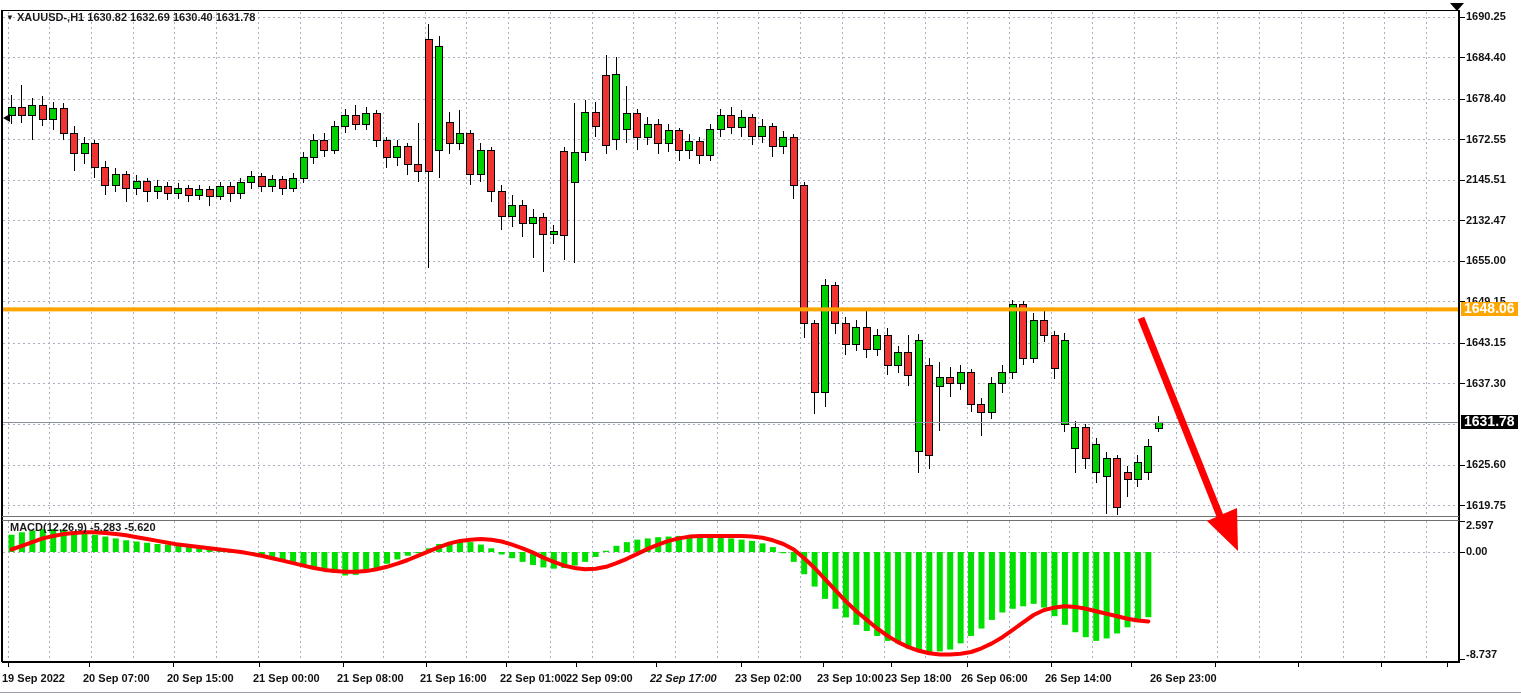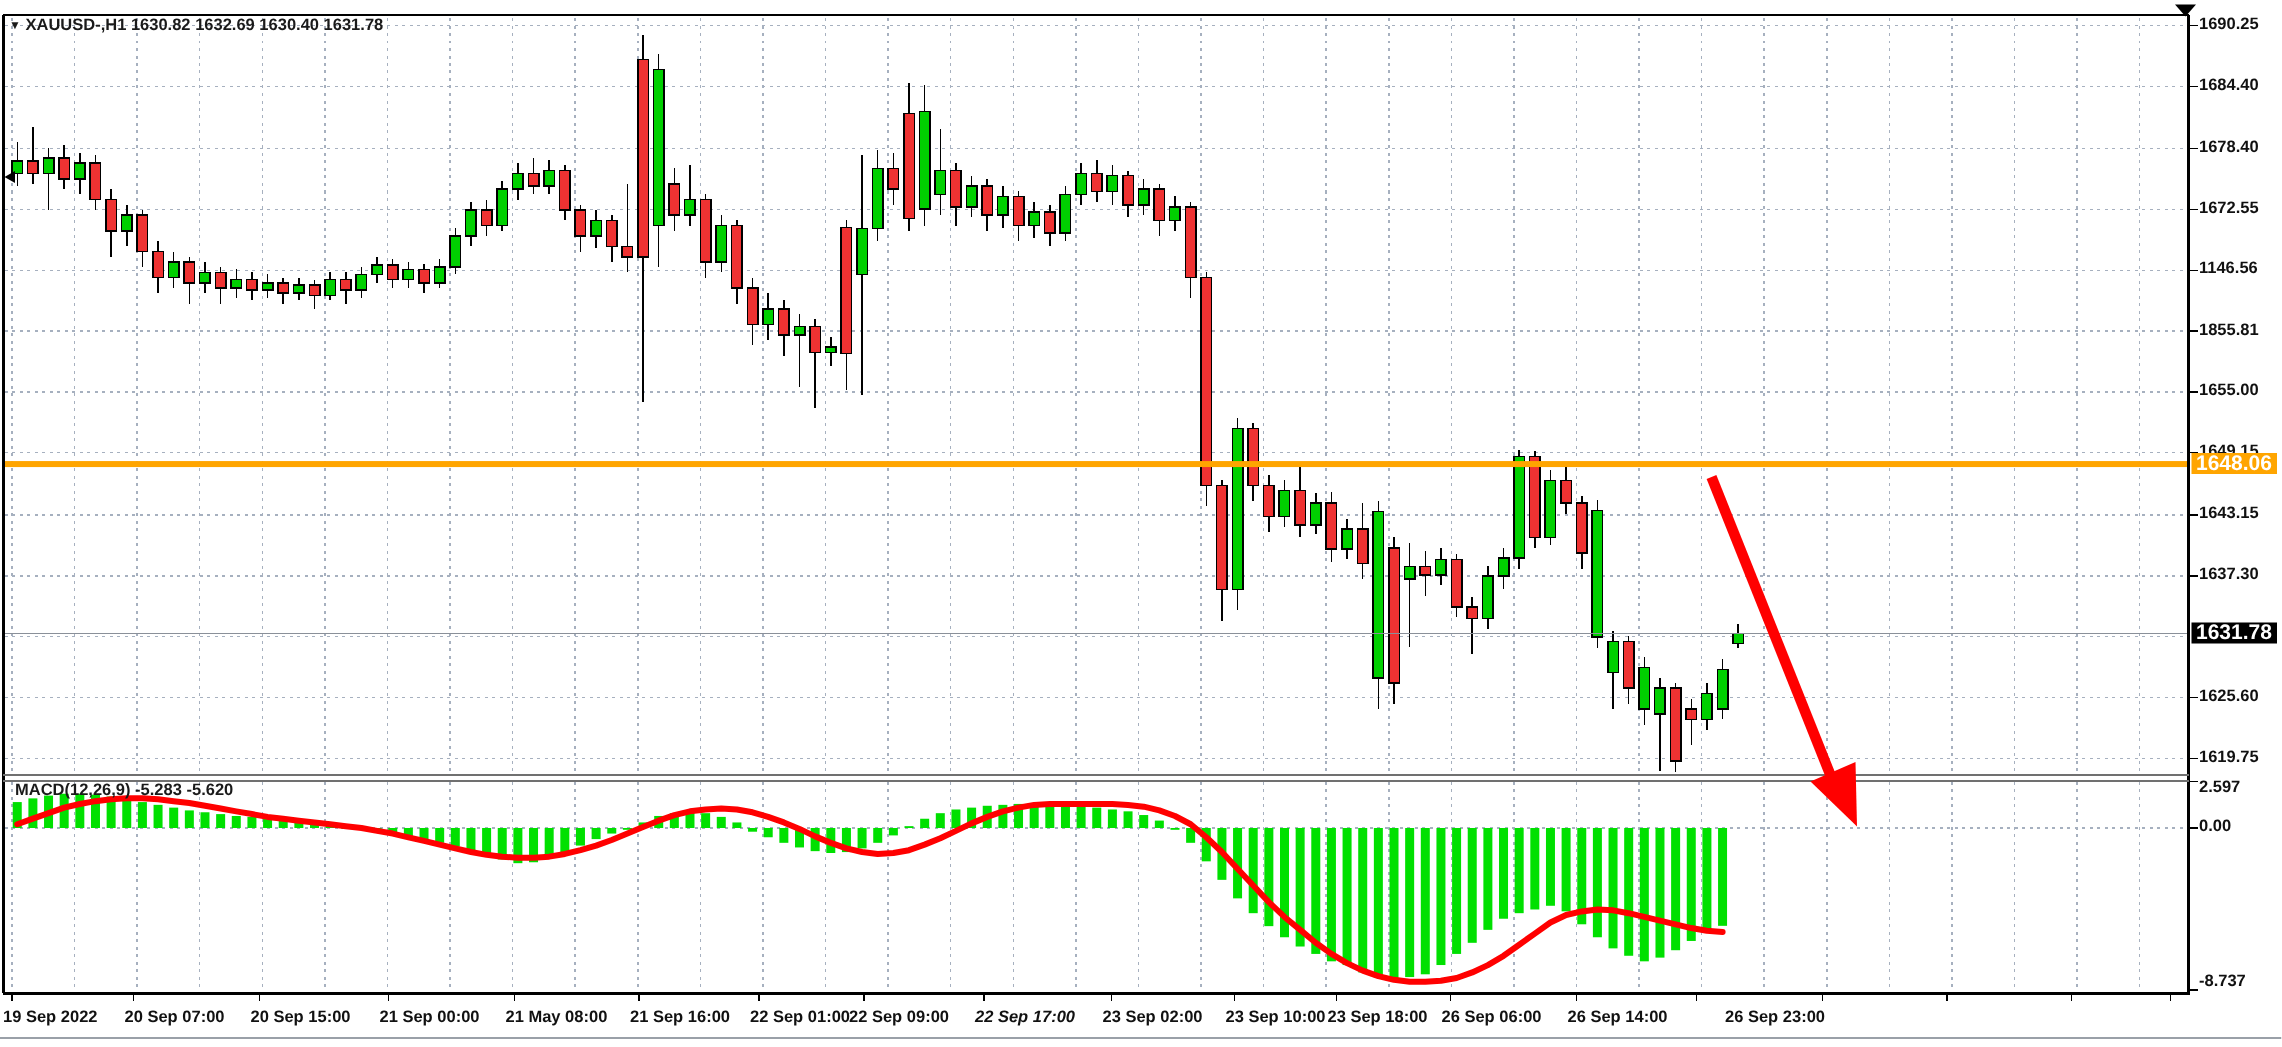--- a/index.html
+++ b/index.html
@@ -486,35 +486,35 @@
       <line x1="1141" y1="318" x2="1220" y2="516" stroke="#ff0000" stroke-width="7"></line>
       <polygon points="1238,551 1207,521 1237,508" fill="#ff0000"></polygon>
     </svg>
   <div id="chart-title" class="lbl"><span class="marker">▼</span> <span>XAUUSD-,H1 1630.82 1632.69 1630.40 1631.78</span></div>
   <div id="macd-label" class="lbl">MACD(12,26,9) -5.283 -5.620</div>
   <div id="price-labels">
       <div class="pricelbl" style="top: 10px;">1690.25</div>
       <div class="pricelbl" style="top: 50.5405px; text-align: right;">1684.40</div>
       <div class="pricelbl" style="top: 92.1205px;">1678.40</div>
       <div class="pricelbl" style="top: 132.661px;">1672.55</div>
-      <div class="pricelbl" style="top: 173.201px;">1146.56</div>
-      <div class="pricelbl" style="top: 213.742px;">1855.81</div>
+      <div class="pricelbl" style="top: 173.201px;">2145.51</div>
+      <div class="pricelbl" style="top: 213.742px;">2132.47</div>
       <div class="pricelbl" style="top: 254.282px;">1655.00</div>
       <div class="pricelbl" style="top: 294.823px;">1649.15</div>
       <div class="pricelbl" style="top: 336.403px;">1643.15</div>
       <div class="pricelbl" style="top: 376.943px;">1637.30</div>
       <div class="pricelbl" style="top: 458.024px;">1625.60</div>
       <div class="pricelbl" style="top: 498.565px;">1619.75</div>
     </div>
   <div id="time-labels">
       <div class="timelbl" style="left: 2px;">19 Sep 2022</div>
       <div class="timelbl" style="left: 83px;">20 Sep 07:00</div>
       <div class="timelbl" style="left: 167px;">20 Sep 15:00</div>
       <div class="timelbl" style="left: 253px;">21 Sep 00:00</div>
-      <div class="timelbl" style="left: 337px;">21 May 08:00</div>
+      <div class="timelbl" style="left: 337px;">21 Sep 08:00</div>
       <div class="timelbl" style="left: 420px;">21 Sep 16:00</div>
       <div class="timelbl" style="left: 500px;">22 Sep 01:00</div>
       <div class="timelbl" style="left: 566px;">22 Sep 09:00</div>
       <div class="timelbl" style="left: 650px; font-style: italic;">22 Sep 17:00</div>
       <div class="timelbl" style="left: 735px;">23 Sep 02:00</div>
       <div class="timelbl" style="left: 817px;">23 Sep 10:00</div>
       <div class="timelbl" style="left: 885px;">23 Sep 18:00</div>
       <div class="timelbl" style="left: 961px;">26 Sep 06:00</div>
       <div class="timelbl" style="left: 1045px;">26 Sep 14:00</div>
       <div class="timelbl" style="left: 1150px;">26 Sep 23:00</div>

